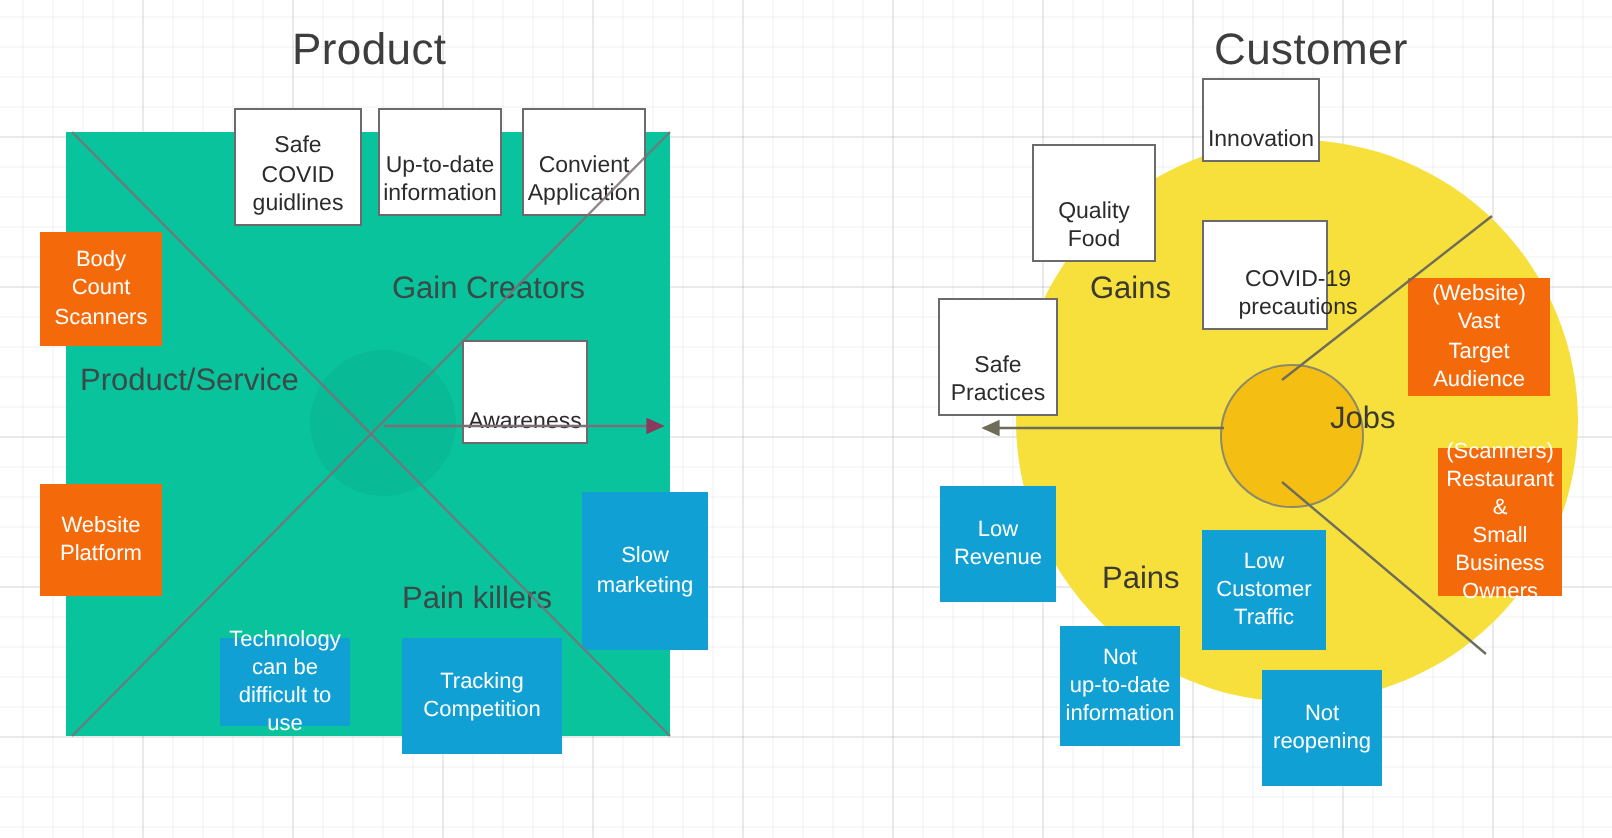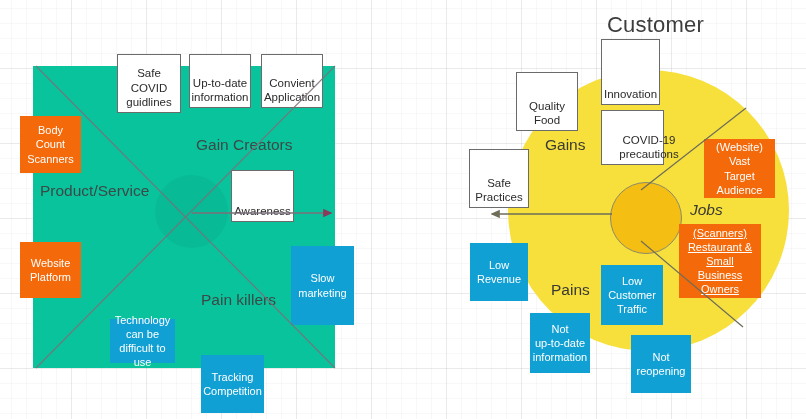--- a/index.html
+++ b/index.html
@@ -106,20 +106,21 @@
   }
 </style>
 </head>
 <body>
 
 <div id="canvas">
 
   <div class="green-square"></div>
   <div class="green-inner-circle"></div>
 
+  <div class="big-title" style="left:146px;top:12px;">Product</div>
 
   <div class="sec-label" style="left:196px;top:136px;">Gain Creators</div>
   <div class="sec-label" style="left:40px;top:182px;">Product/Service</div>
   <div class="sec-label" style="left:201px;top:291px;">Pain killers</div>
 
   <div class="note white" style="left:117px;top:54px;width:64px;height:59px;">
     <div>
       <span>Safe</span>
       <span>COVID</span>
       <span>guidlines</span>
@@ -164,37 +165,37 @@
     </div>
   </div>
   <div class="note blue" style="left:110px;top:319px;width:65px;height:44px;">
     <div>
       <span>Technology</span>
       <span>can be</span>
       <span>difficult to</span>
       <span>use</span>
     </div>
   </div>
-  <div class="note blue" style="left:201px;top:319px;width:63px;height:58px;margin-top:36px;">
+  <div class="note blue" style="left:201px;top:319px;width:80px;height:58px;">
     <div>
       <span>Tracking</span>
       <span>Competition</span>
     </div>
   </div>
 
   <div class="yellow-circle"></div>
   <div class="yellow-circle-inner"></div>
 
   <div class="big-title" style="left:607px;top:12px;">Customer</div>
 
   <div class="sec-label dark" style="left:545px;top:136px;">Gains</div>
-  <div class="sec-label dark" style="left:690px;top:201px;font-style:italic;">Jobs</div>
+  <div class="sec-label dark" style="left:665px;top:201px;">Jobs</div>
   <div class="sec-label dark" style="left:551px;top:281px;">Pains</div>
 
-  <div class="note white" style="left:601px;top:39px;width:59px;height:66px;">
+  <div class="note white" style="left:601px;top:39px;width:59px;height:42px;">
     <div>
       <span>Innovation</span>
     </div>
   </div>
   <div class="note white" style="left:516px;top:72px;width:62px;height:59px;">
     <div>
       <span>Quality</span>
       <span>Food</span>
     </div>
   </div>
@@ -212,21 +213,21 @@
   </div>
 
   <div class="note orange" style="left:704px;top:139px;width:71px;height:59px;">
     <div>
       <span>(Website)</span>
       <span>Vast</span>
       <span>Target</span>
       <span>Audience</span>
     </div>
   </div>
-  <div class="note orange" style="left:679px;top:224px;width:82px;height:74px;text-decoration:underline;">
+  <div class="note orange" style="left:719px;top:224px;width:62px;height:74px;">
     <div>
       <span>(Scanners)</span>
       <span>Restaurant &amp;</span>
       <span>Small</span>
       <span>Business</span>
       <span>Owners</span>
     </div>
   </div>
 
   <div class="note blue" style="left:470px;top:243px;width:58px;height:58px;">

